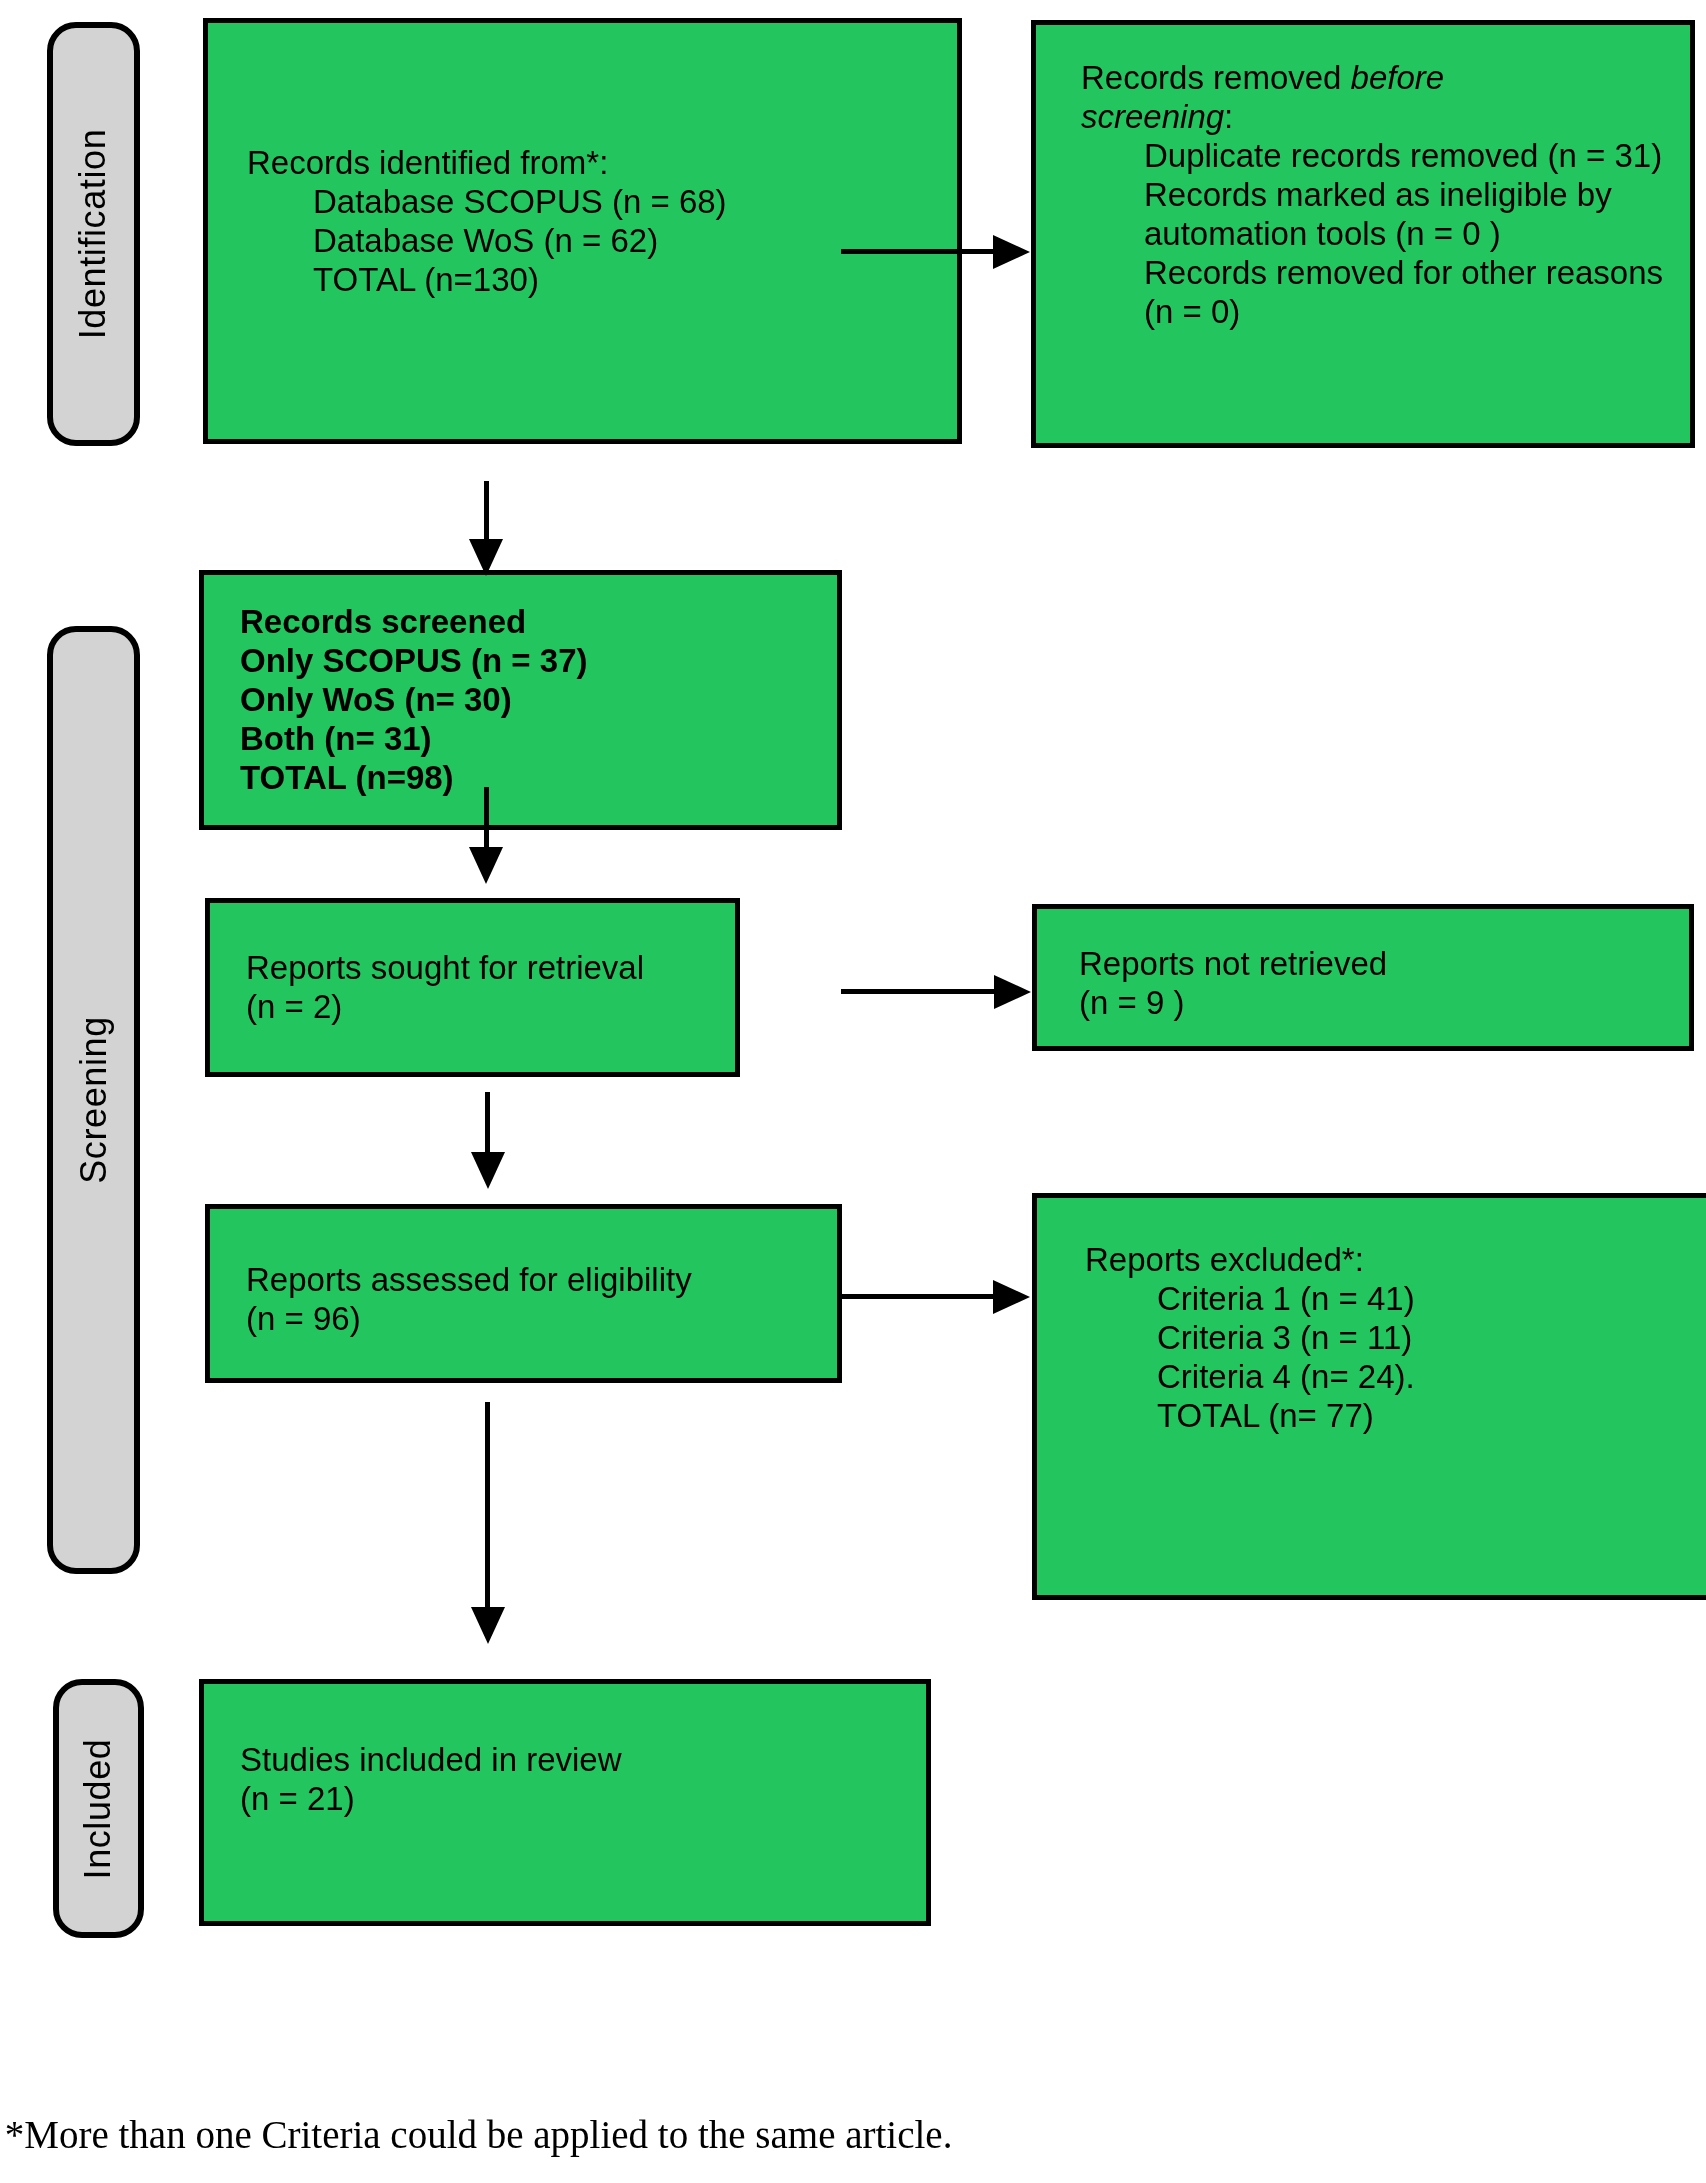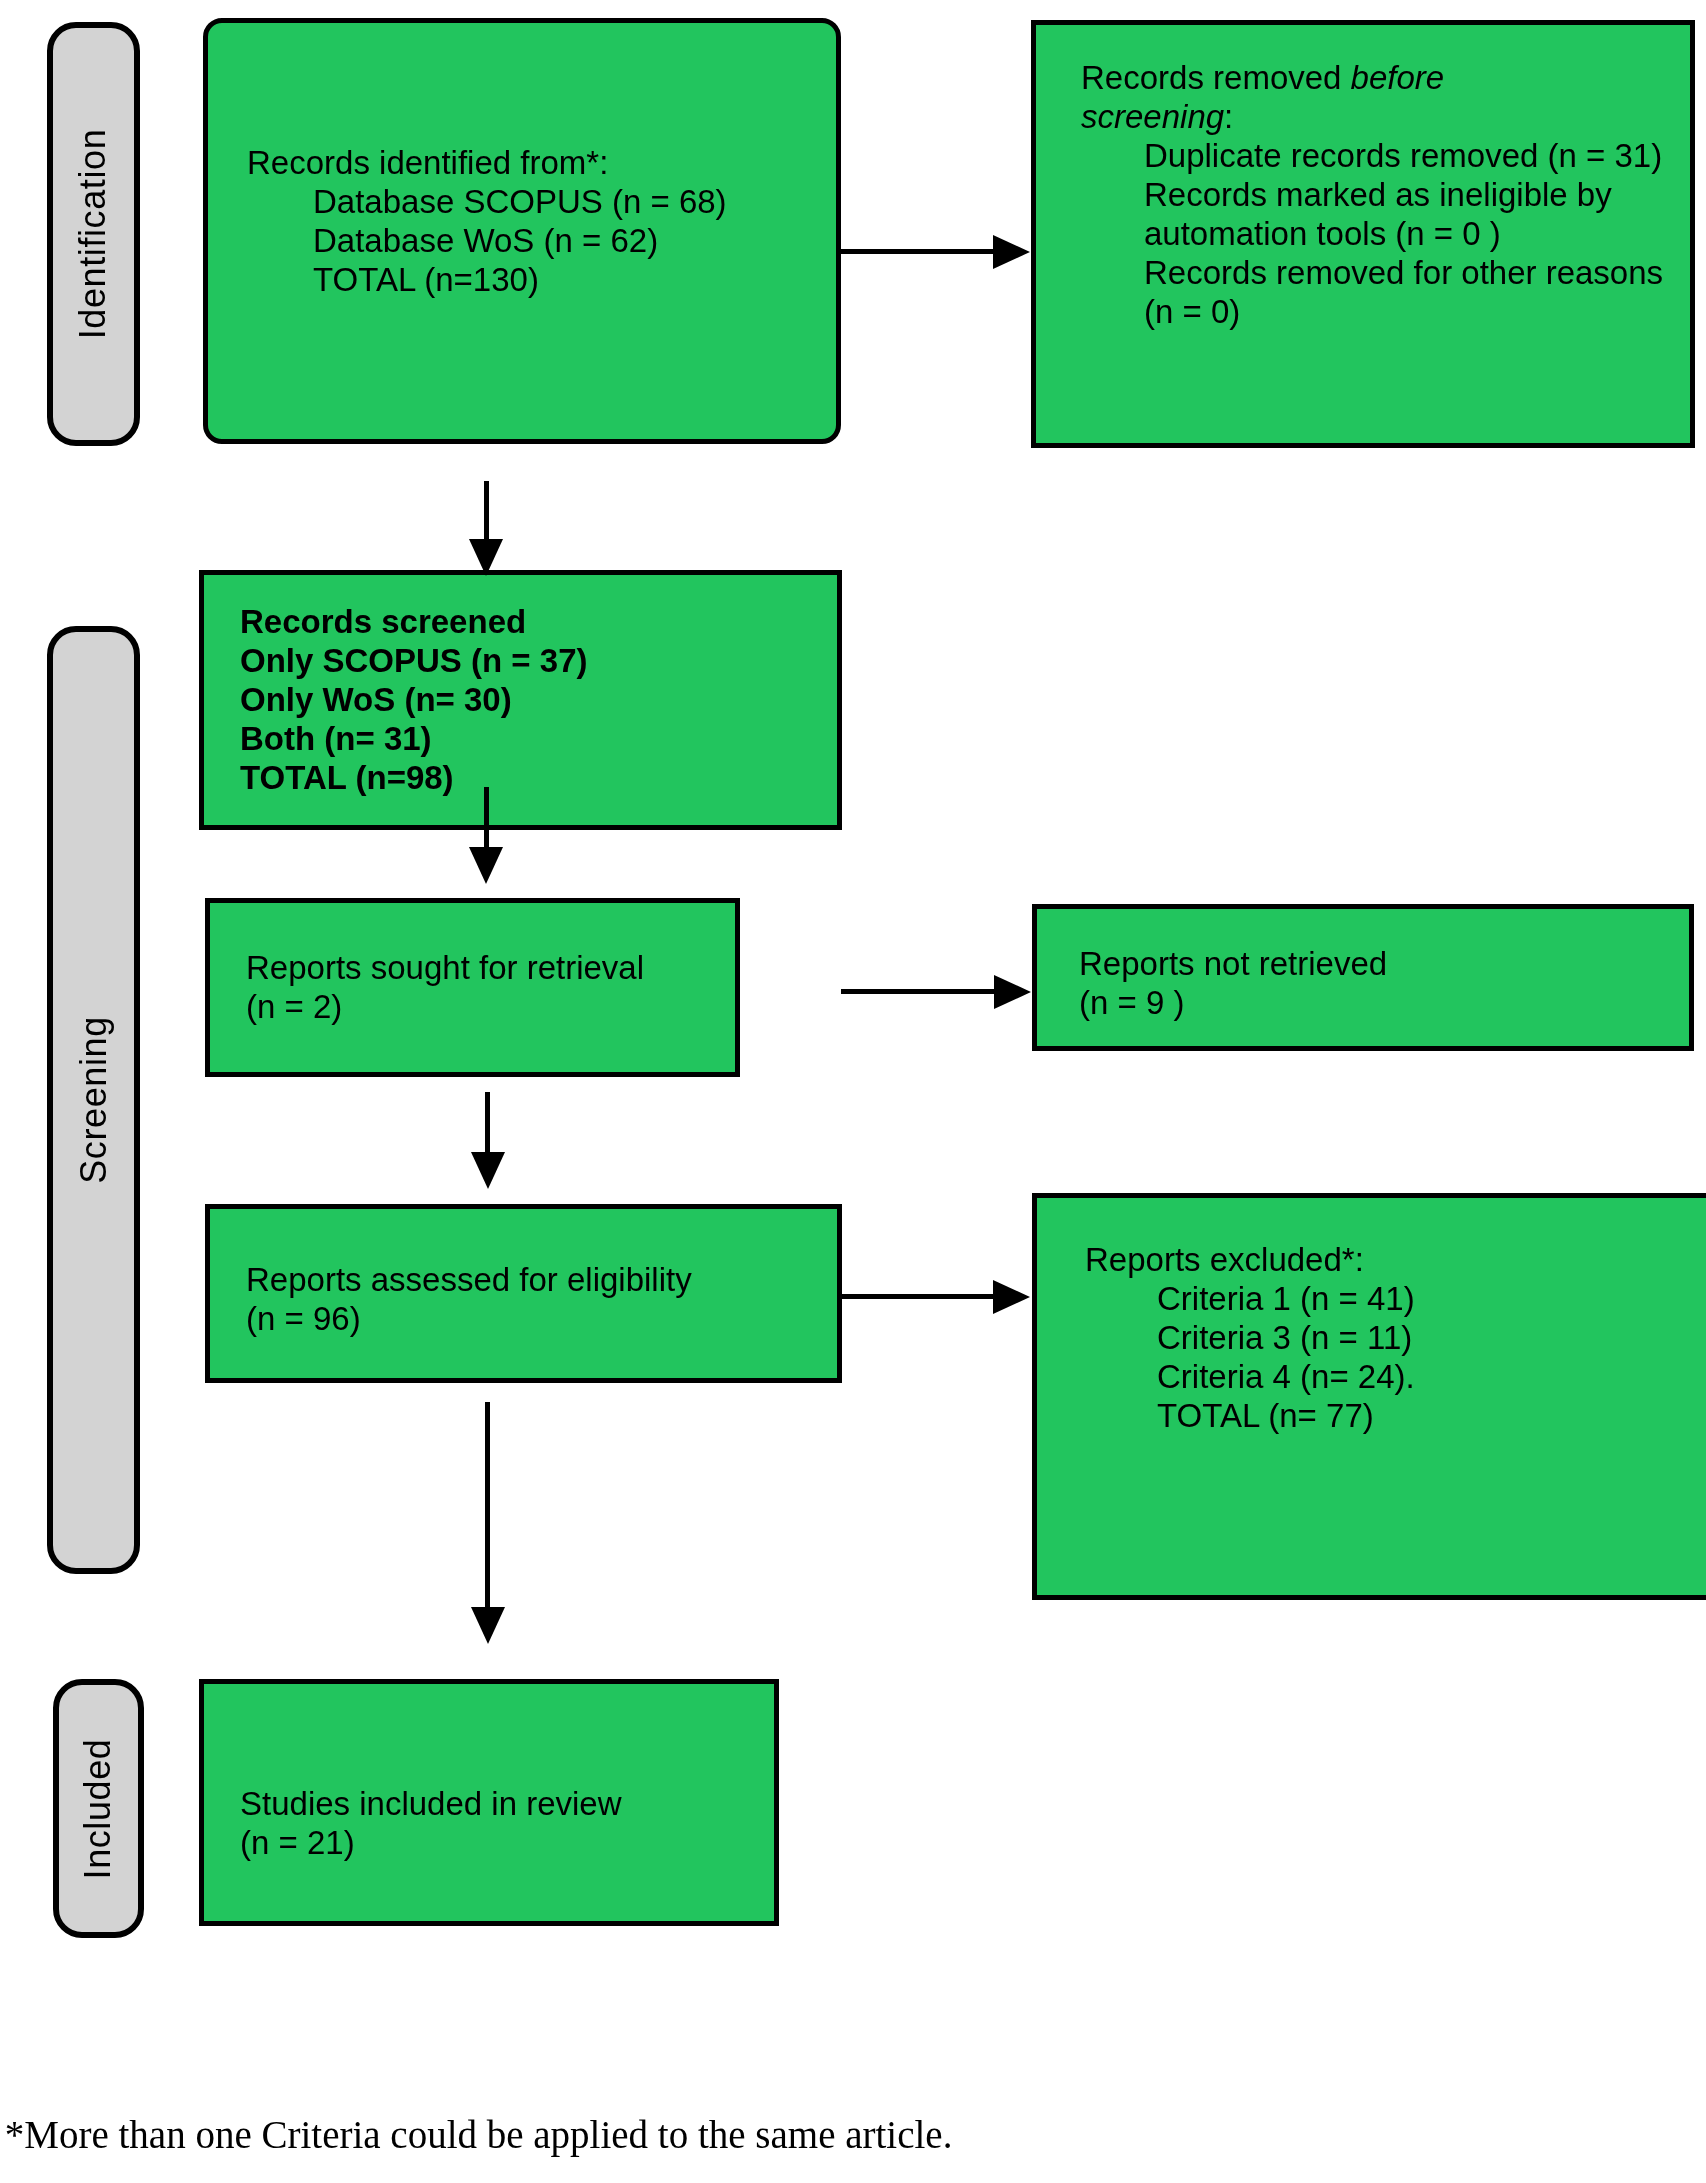--- a/index.html
+++ b/index.html
@@ -13,30 +13,30 @@
   .box .indent{padding-left:66px;}
   .arrow-shaft-v{position:absolute;width:5.4px;background:#000;}
   .arrow-shaft-h{position:absolute;height:5.4px;background:#000;}
   .arrowhead-down{position:absolute;width:0;height:0;
       border-left:17px solid transparent;border-right:17px solid transparent;border-top:37px solid #000;}
   .arrowhead-right{position:absolute;width:0;height:0;
       border-top:17px solid transparent;border-bottom:17px solid transparent;border-left:37px solid #000;}
   .footnote{position:absolute;font-family:"Liberation Serif",serif;font-size:39px;white-space:nowrap;}
   em{font-style:italic;}
   
-  #box-identified{left:203px;top:18px;width:638px;height:426px;padding:120px 18px 0 39px;border-radius:19px;}
+  #box-identified{left:203px;top:18px;width:759px;height:426px;padding:120px 18px 0 39px;}
   #box-removed{left:1031px;top:20px;width:664px;height:428px;padding:33px 18px 0 45px;}
   #box-removed .indent{padding-left:63px;}
   #box-screened{left:199px;top:570px;width:643px;height:260px;padding:27px 18px 0 36px;font-weight:bold;}
   #box-sought{left:205px;top:898px;width:535px;height:179px;padding:45px 18px 0 36px;}
   #box-notretrieved{left:1032px;top:904px;width:662px;height:147px;padding:35px 18px 0 42px;}
   #box-assessed{left:205px;top:1204px;width:637px;height:179px;padding:51px 18px 0 36px;}
   #box-excluded{left:1032px;top:1193px;width:728px;height:407px;padding:42px 18px 0 48px;}
   #box-excluded .indent{padding-left:72px;}
-  #box-included{left:199px;top:1679px;width:580px;height:247px;padding:100px 18px 0 36px;}
+  #box-included{left:199px;top:1679px;width:732px;height:247px;padding:56px 18px 0 36px;}
 </style>
 </head>
 <body>
 
 <div class="canvas">
 
   <div class="stage-label" style="left:47px;top:22px;width:93px;height:424px;">
     <span>Identification</span>
   </div>
   <div class="stage-label" style="left:47px;top:626px;width:93px;height:948px;">

